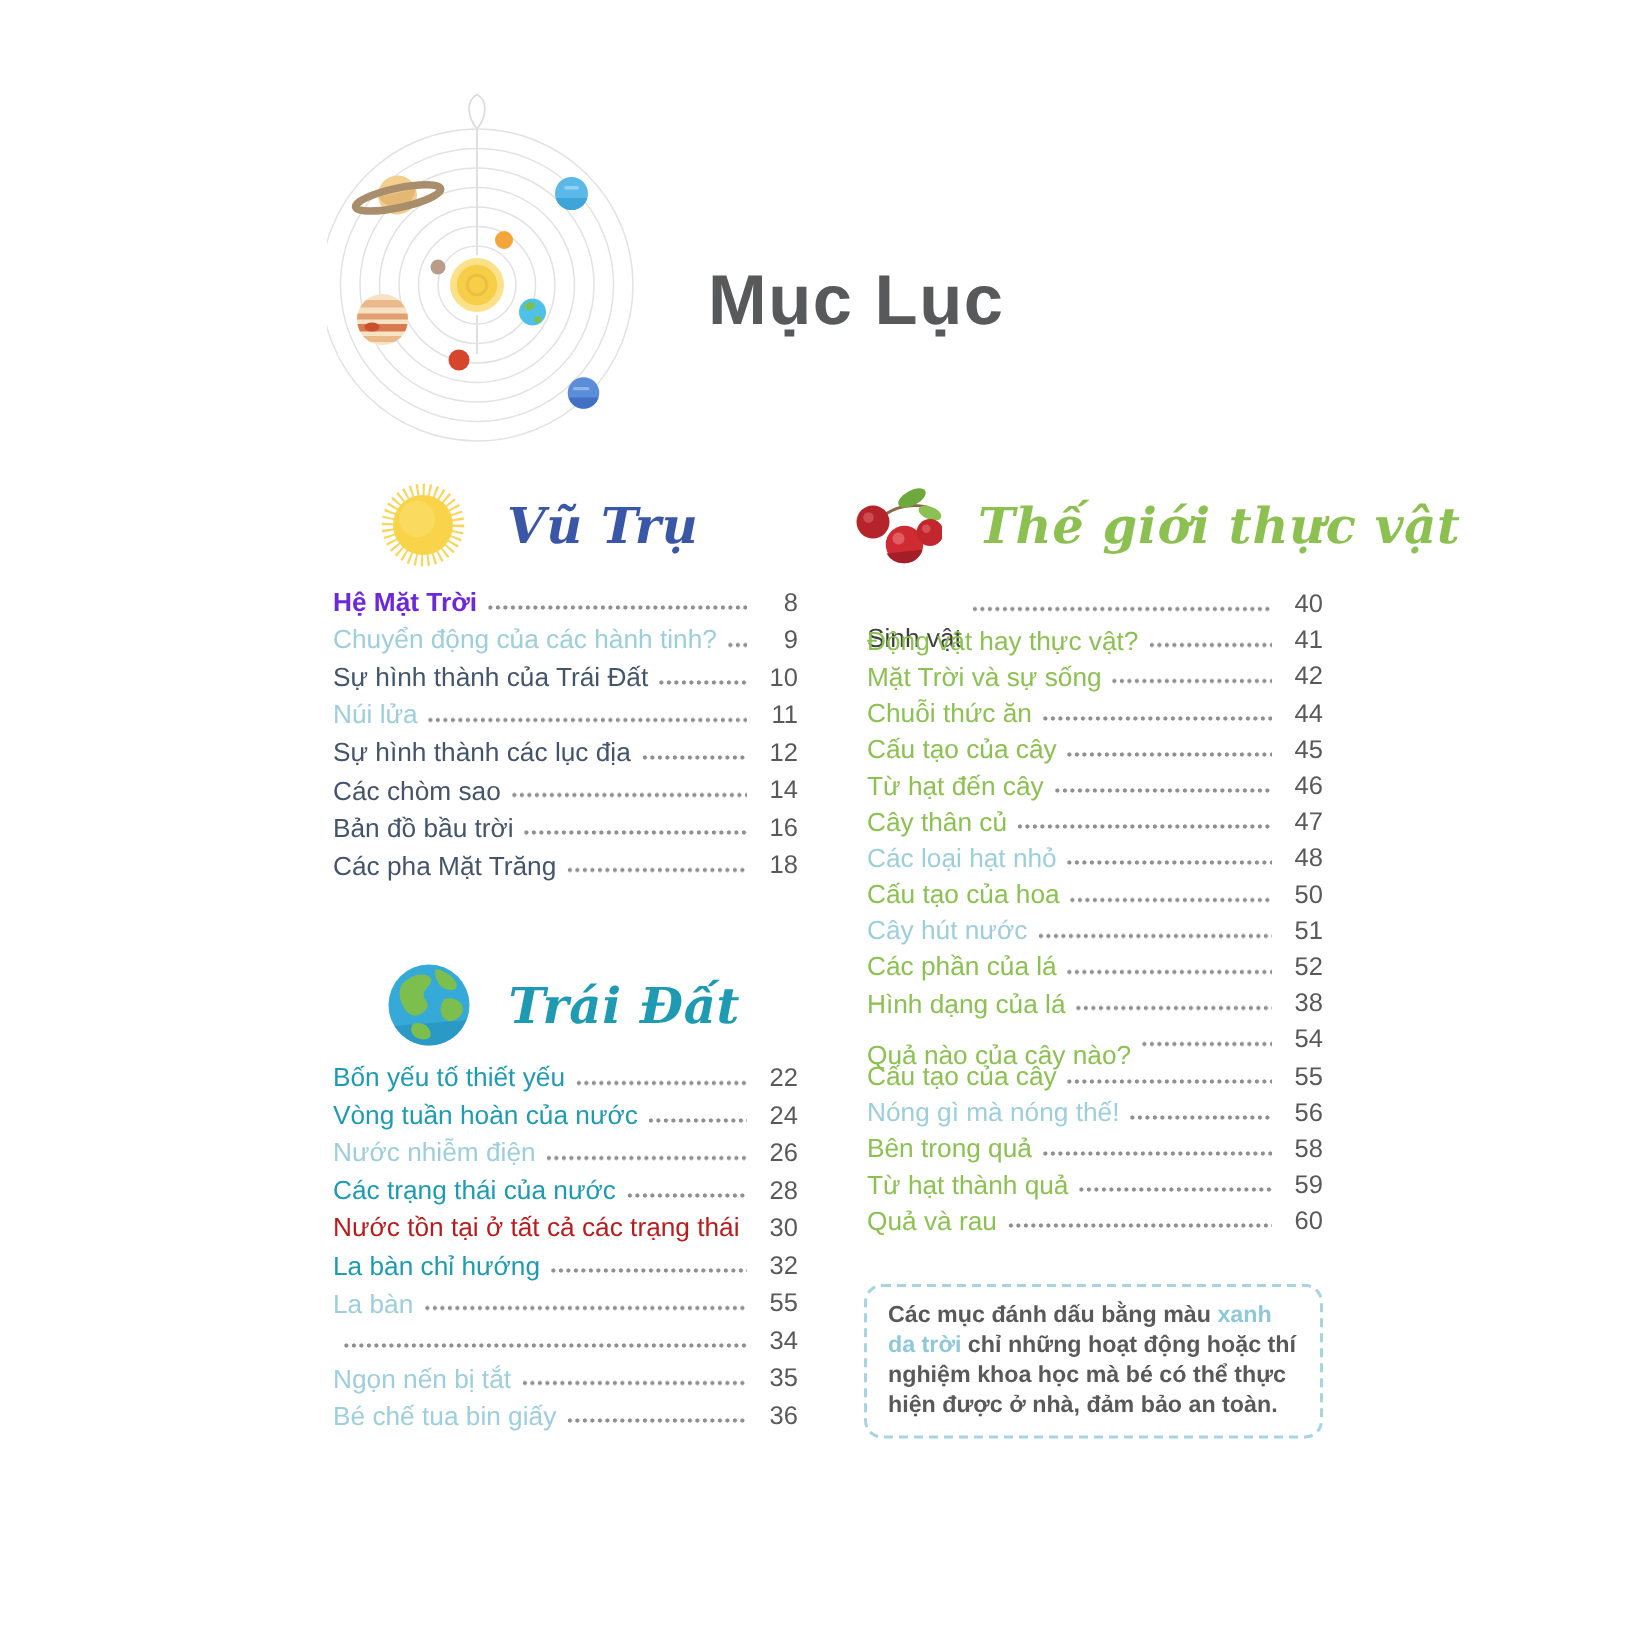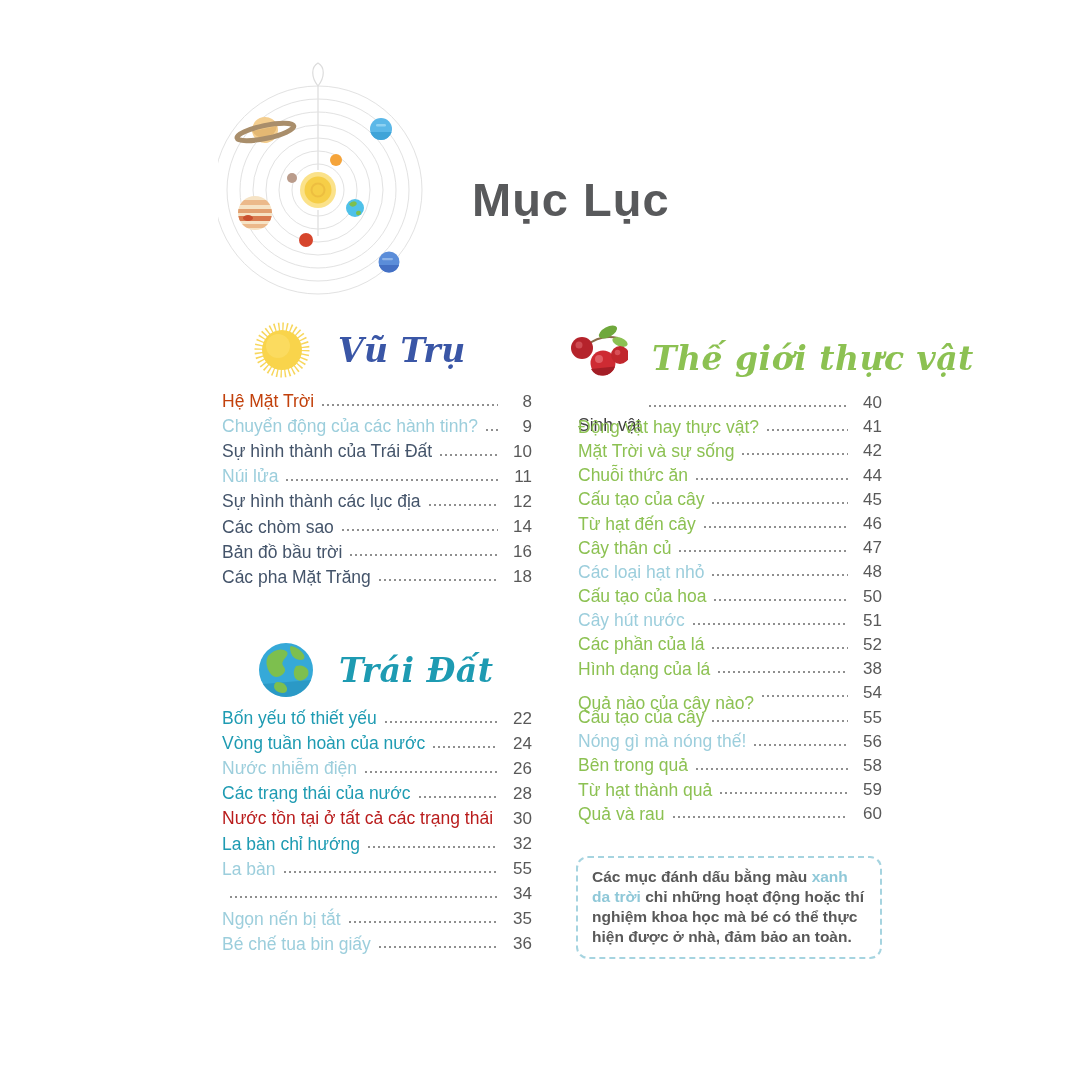--- a/index.html
+++ b/index.html
@@ -15,21 +15,21 @@
     font-size:47px;font-weight:bold;color:#58595b;letter-spacing:1px;
   }
   
   .sec-header{position:absolute;display:flex;align-items:center;gap:24px;}
   .sec-header .script{
     font-family:"DejaVu Serif",serif;font-style:italic;font-weight:bold;
     font-size:33px;letter-spacing:0.5px;white-space:nowrap;
   }
   .hdr-vutru{left:250px;top:318px;}
   .hdr-traidat{left:258px;top:642px;}
-  .hdr-thucvat{left:570px;top:322px;align-items:flex-end;}
+  .hdr-thucvat{left:570px;top:322px;}
   
   .toc-list{position:absolute;display:flex;flex-direction:column;}
   .list-1{left:222px;top:389px;width:310px;}
   .list-2{left:222px;top:706px;width:310px;}
   .list-3{left:578px;top:391px;width:304px;}
   .toc-list .row{display:flex;align-items:center;height:var(--rh,25px);}
   .toc-list .label{font-size:17.5px;white-space:nowrap;}
   .toc-list .leader{
     flex:1;height:16px;margin:0 4px 0 7px;align-self:center;
     background-image:radial-gradient(circle at 2px 11px,#8f8f8f 1.25px,rgba(0,0,0,0) 1.55px);
@@ -123,21 +123,21 @@
     <svg width="64" height="64" viewBox="0 0 64 64" aria-hidden="true">
       <circle cx="32" cy="32" r="23" fill="none" stroke="#f6cf3e" stroke-width="9" stroke-dasharray="1.4 2.6" opacity="0.85"></circle>
       <circle cx="32" cy="32" r="20" fill="#f9d44b"></circle>
       <circle cx="28" cy="28" r="12" fill="#fbdc62" opacity="0.9"></circle>
     </svg>
     <span class="script" style="color: rgb(58, 86, 166);">Vũ Trụ</span>
   </div>
 
   <div class="toc-list list-1" style="--rh:25.1px">
       <div class="row">
-        <span class="label" style="color: #c2410c;">Hệ Mặt Trời</span>
+        <span class="label" style="color: #6d28d9; font-weight: bold;">Hệ Mặt Trời</span>
         <span class="leader"></span>
         <span class="num">8</span>
       </div>
       <div class="row">
         <span class="label" style="color: rgb(156, 206, 220);">Chuyển động của các hành tinh?</span>
         <span class="leader"></span>
         <span class="num">9</span>
       </div>
       <div class="row">
         <span class="label" style="color: rgb(68, 84, 106);">Sự hình thành của Trái Đất</span>

